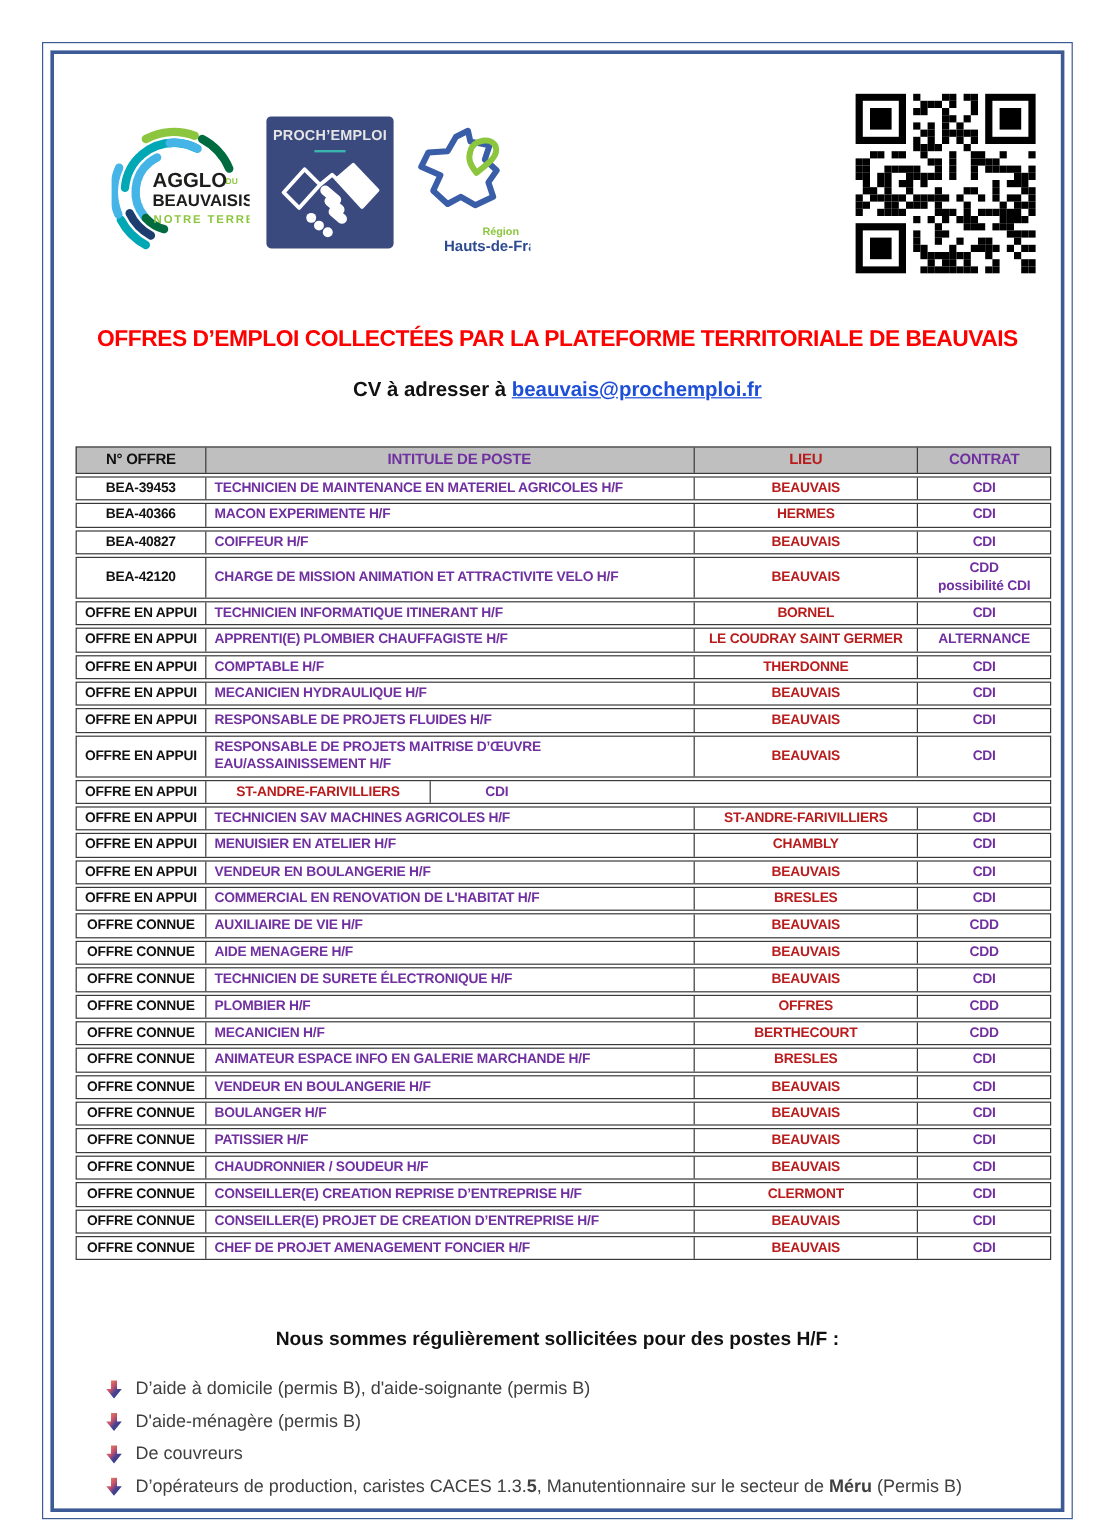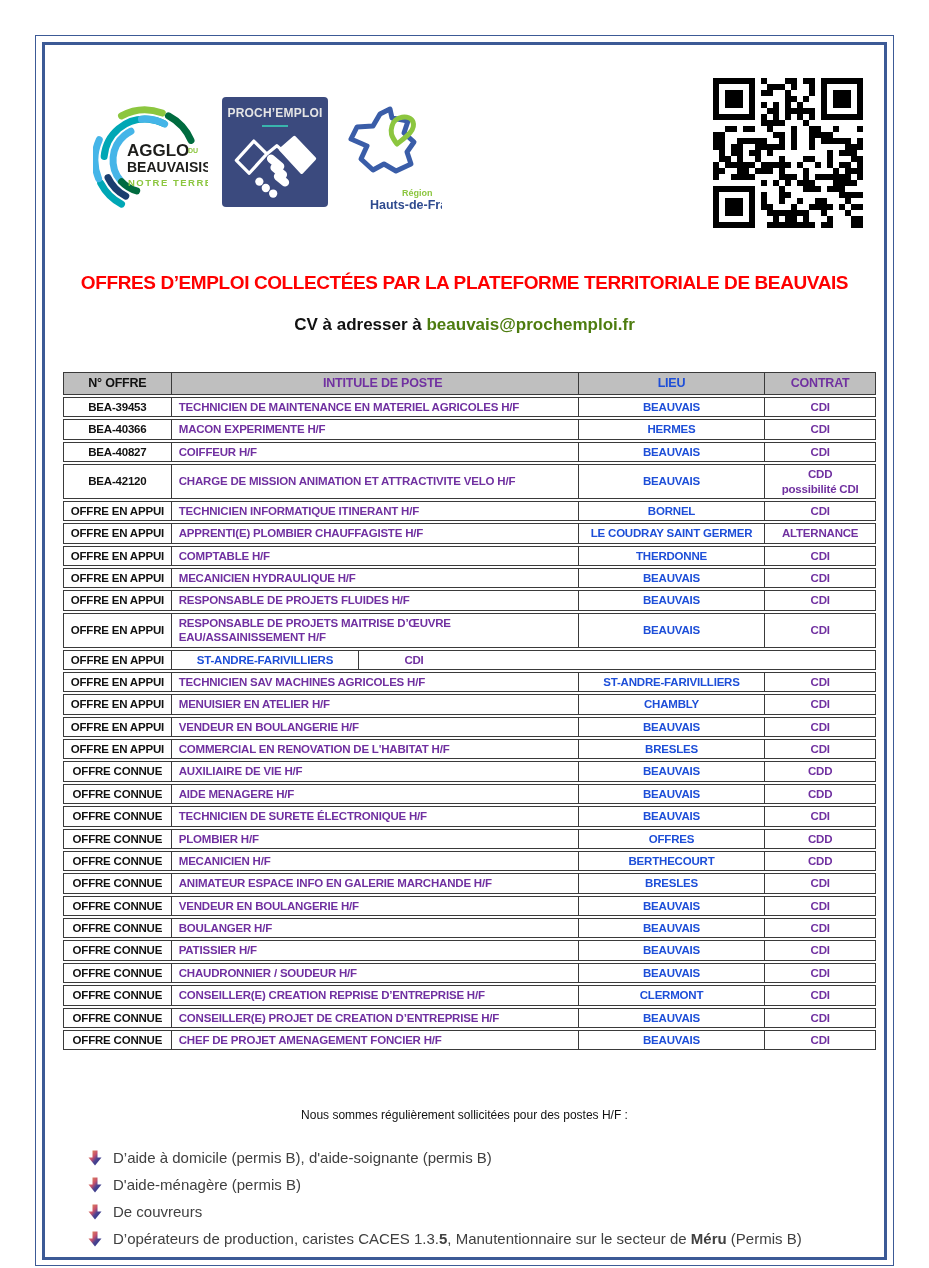--- a/index.html
+++ b/index.html
@@ -20,42 +20,42 @@
   .logo-proch .proch-title { color:#e5e5e5; font-weight:bold; font-size:12px; letter-spacing:.2px; }
   .logo-proch .proch-rule  { width:26px; height:2px; background:#39B5AD; margin:5px 0 2px; }
   .logo-region  { position:absolute; left:340px; top:104px; width:102px; height:112px; }
 
   .qr-box { position:absolute; left:712px; top:78px; width:152px; height:150px; }
 
   .doc-title { position:absolute; top:272px; left:40px; right:40px; text-align:center;
                color:#FF0000; font-weight:bold; font-size:19px; letter-spacing:-0.4px; }
   .doc-subtitle { position:absolute; top:315px; left:40px; right:40px; text-align:center;
                color:#111; font-weight:bold; font-size:17px; }
-  .doc-subtitle a { color:#4d7c0f; cursor:pointer; }
+  .doc-subtitle a { color:#1d4ed8; text-decoration:underline; cursor:pointer; }
 
   
   .jobs-table { position:absolute; left:63px; top:372px; width:813px; }
   .trow { display:flex; border:1px solid #3a3a3a; margin-bottom:2px; background:#fff; }
   .trow.thead { background:#BFBFBF; }
   .tcell { display:flex; align-items:center; justify-content:center; text-align:center;
            padding:2px 4px; font-weight:bold; font-size:11.5px; letter-spacing:-0.2px;
            min-height:17px; line-height:1.25; }
   .tcell + .tcell { border-left:1px solid #3a3a3a; }
   .c0 { width:107px; color:#111; }
   .c1 { width:408px; justify-content:flex-start; text-align:left; padding-left:7px;
         color:#7030A0; white-space:pre-line; }
-  .c2 { width:187px; color:#1d4ed8; }
+  .c2 { width:187px; color:#b91c1c; }
   .c3 { width:111px; color:#7030A0; white-space:pre-line; }
   .thead .tcell { font-size:12.5px; min-height:21px; }
   .thead .c0 { color:#111; }
   .thead .c1 { justify-content:center; text-align:center; padding-left:20px; }
 
   
   .footer-heading { position:absolute; top:1108px; left:40px; right:40px; text-align:center;
-                    font-weight:normal; font-size:12px; color:#111; }
+                    font-weight:bold; font-size:16px; color:#111; }
   .bullets { position:absolute; top:1148px; left:88px; right:60px; list-style:none; }
   .bullets li { display:flex; align-items:flex-start; gap:11px; margin-bottom:7px;
                 font-size:15px; color:#404040; line-height:20px; }
   .bullets li .b-icon { flex:0 0 auto; margin-top:2px; }
   .hidden-defs { position:absolute; width:0; height:0; overflow:hidden; }
 </style>
 </head>
 <body>
 
 <div class="page">

